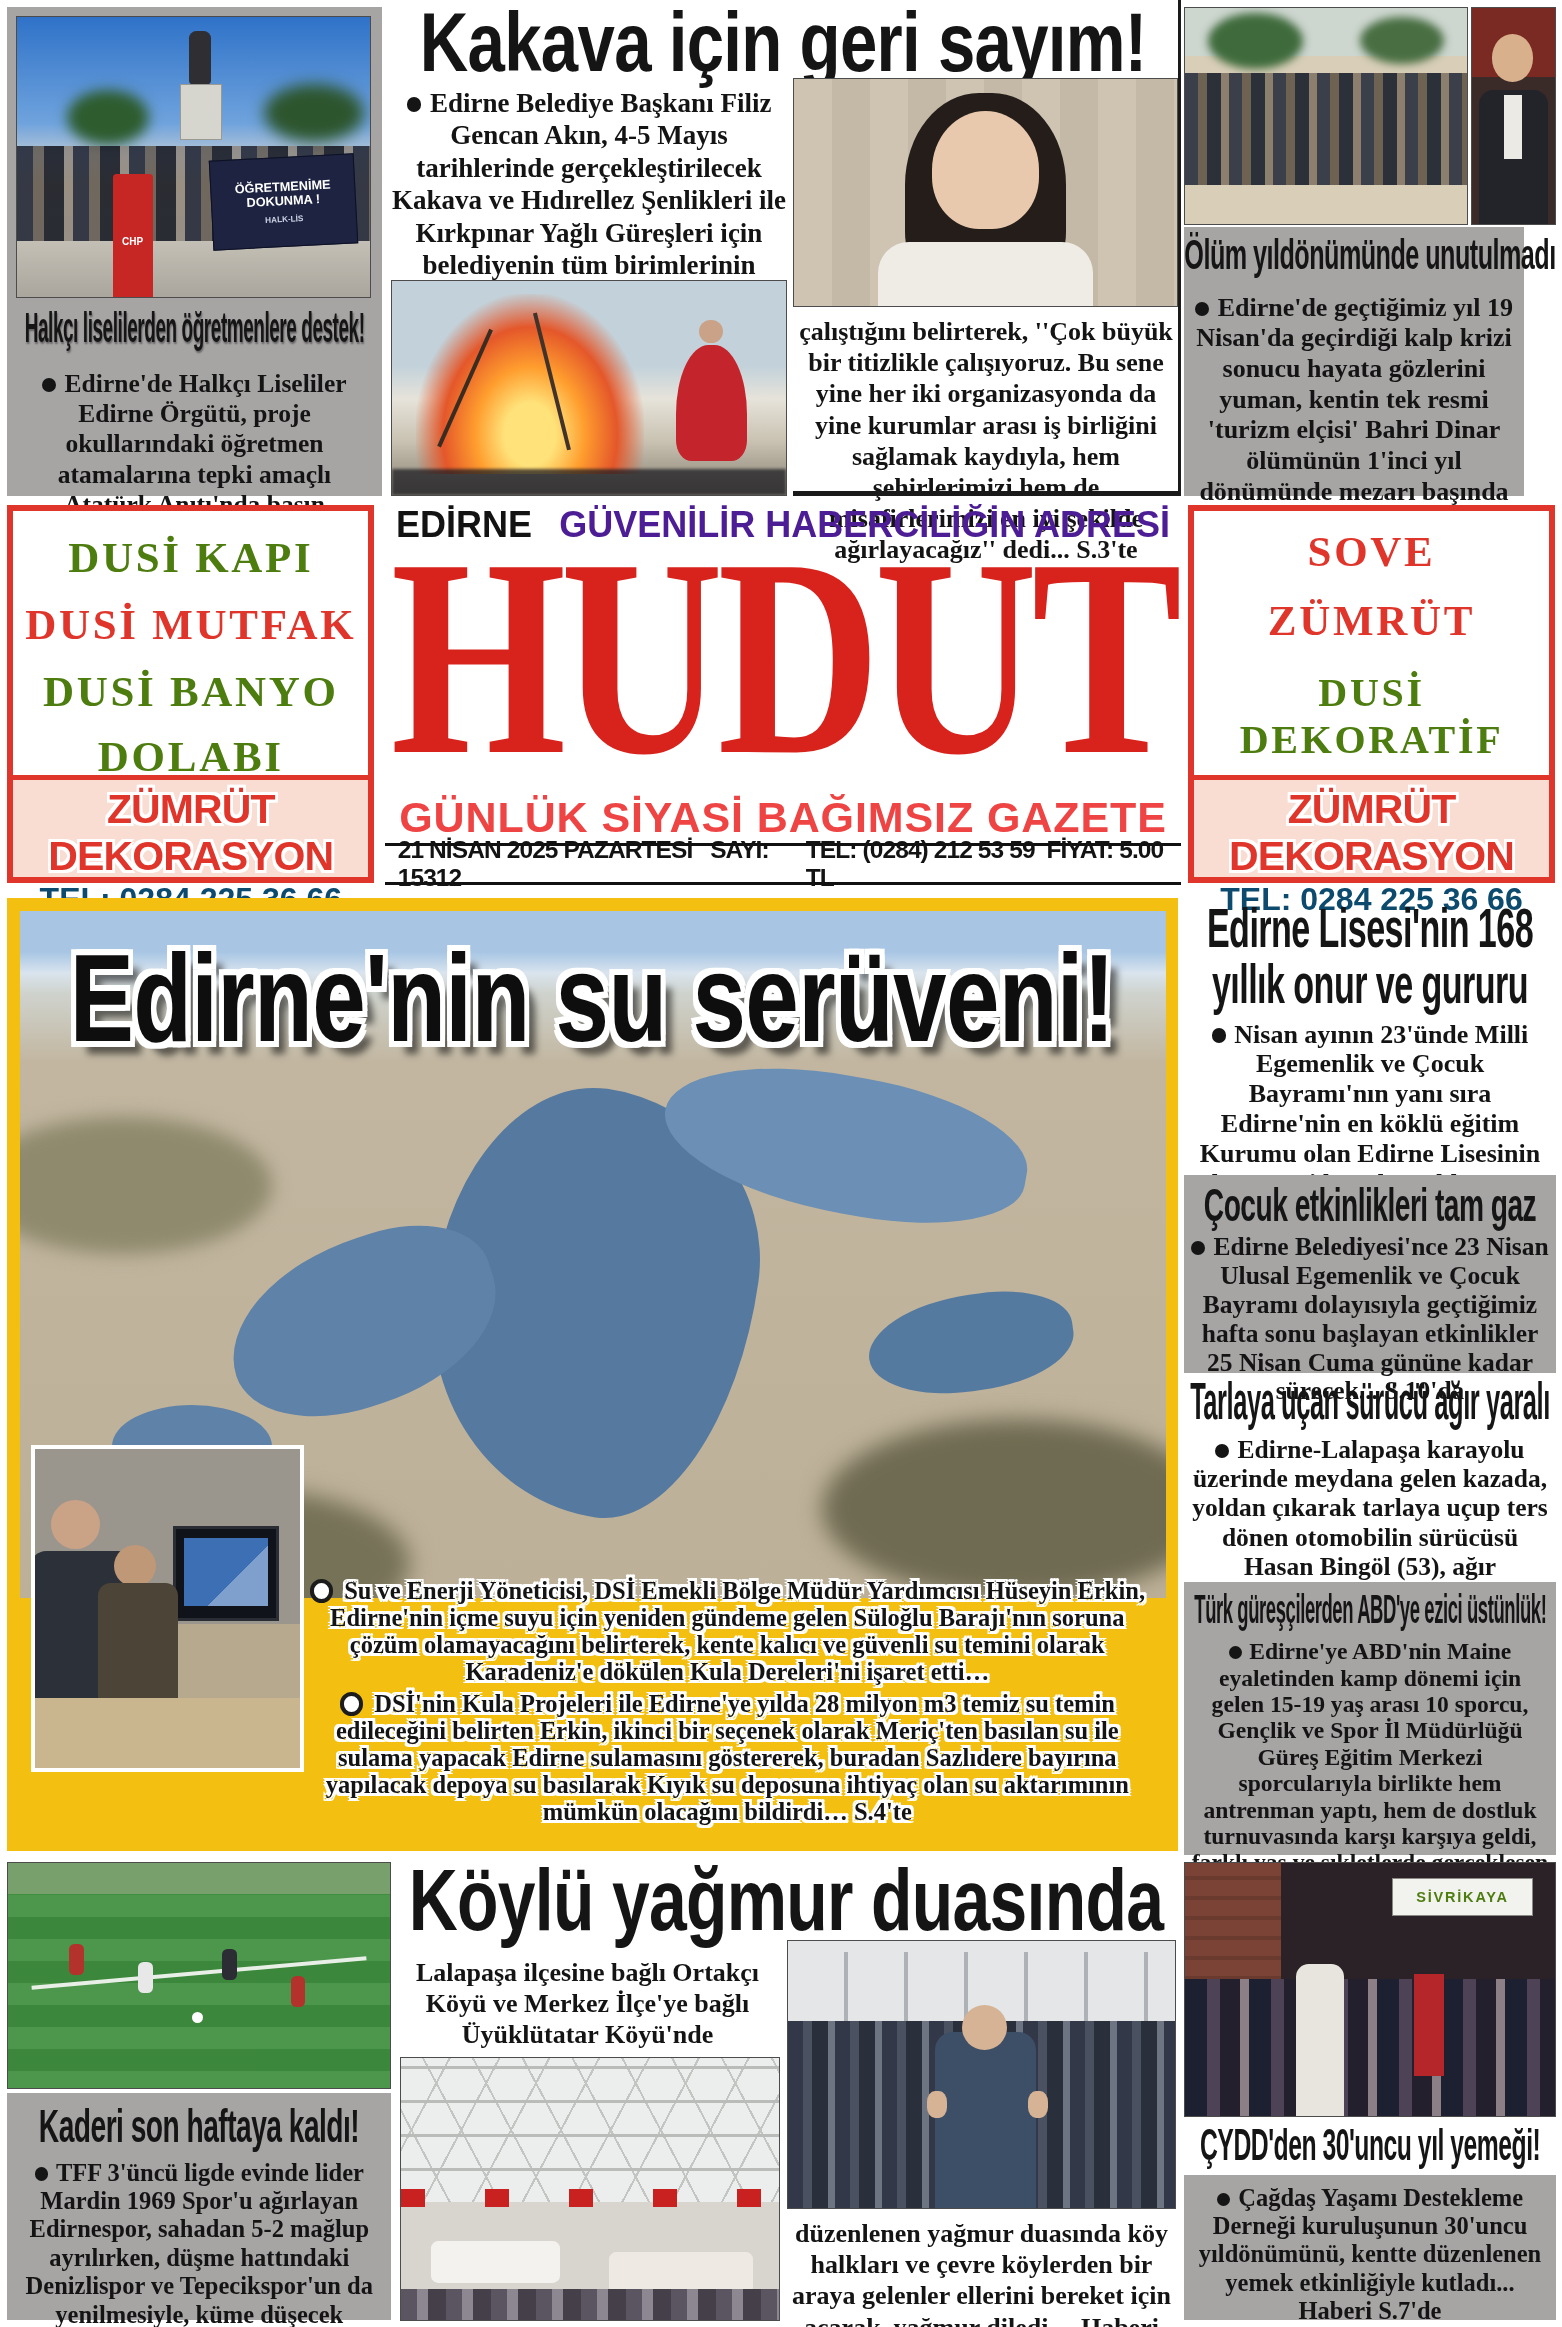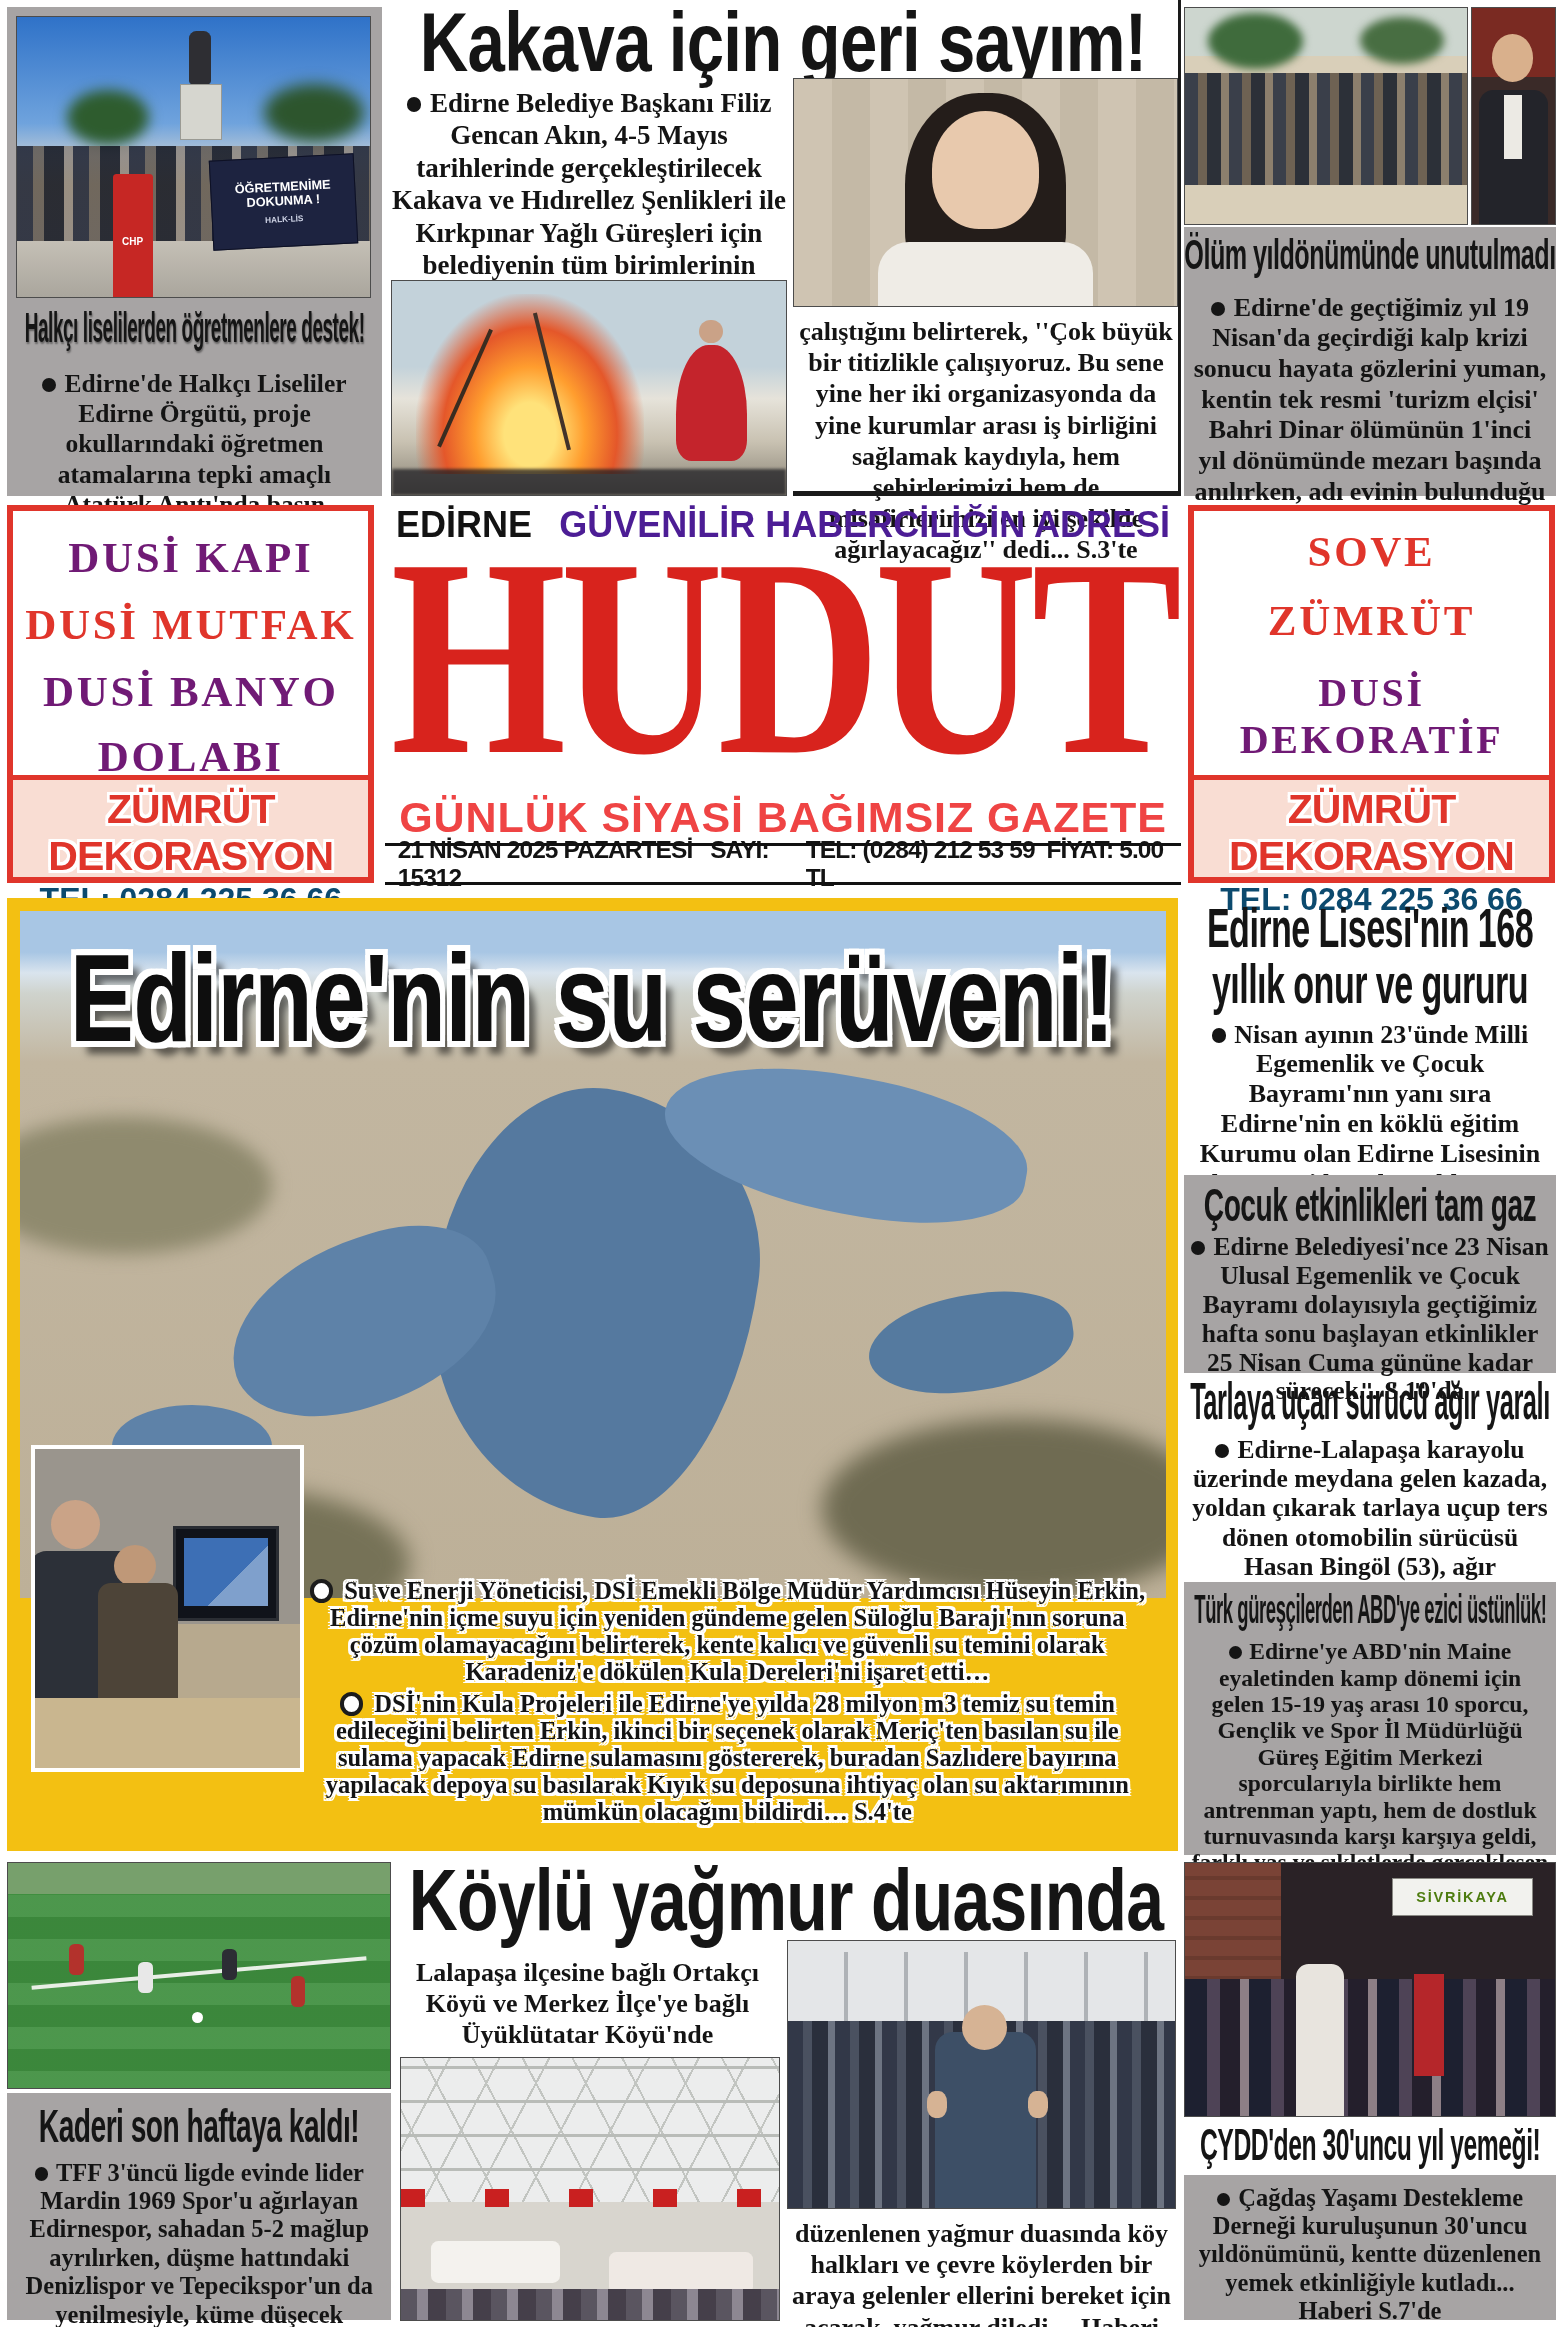--- a/index.html
+++ b/index.html
@@ -19,21 +19,21 @@
             background:#151515; margin-right:.32em; }
   .graybox { background:#a7a4a4; }
   .photo { position:absolute; overflow:hidden; border:1.8px solid #4c4c4c; }
   .ph { position:absolute; }
   .ow { text-shadow:-2.7px -2.7px 0 #fff,2.7px -2.7px 0 #fff,-2.7px 2.7px 0 #fff,2.7px 2.7px 0 #fff,
         -2.7px 0 0 #fff,2.7px 0 0 #fff,0 -2.7px 0 #fff,0 2.7px 0 #fff; }
   .owb { text-shadow:-6.4px -6.4px 0 #fff,6.4px -6.4px 0 #fff,-6.4px 6.4px 0 #fff,6.4px 6.4px 0 #fff,
          -6.4px 0 0 #fff,6.4px 0 0 #fff,0 -6.4px 0 #fff,0 6.4px 0 #fff,14.5px 12.7px 9px rgba(0,0,0,.55); }
   .adbox { position:absolute; border:6.4px solid #e0352b; background:#fff; }
   .adline { font-family:"Liberation Serif","DejaVu Serif",serif; font-weight:bold;
-            text-align:center; font-size:43px; letter-spacing:2.7px; color:#701a75; }
+            text-align:center; font-size:43px; letter-spacing:2.7px; color:#4d7c0f; }
   .adred { color:#e0352b; }
   .adfoot { position:absolute; left:0; right:0; bottom:0; height:102px; background:#f9ddd3;
             border-top:5.5px solid #e0352b; text-align:center; padding-top:5.5px; }
   .brand { font-weight:bold; color:#e0352b; font-size:41px; letter-spacing:-0.9px; }
   .adphone { font-weight:bold; color:#0c4a6e; font-size:32px; margin-top:1.8px; }
   .rule { position:absolute; background:#1a1a1a; }
   .datebar { position:absolute; display:flex; justify-content:space-between; align-items:center;
              border-top:3.6px solid #111; border-bottom:3.6px solid #111; padding:0 12.7px;
              font-weight:bold; font-size:24.5px; color:#131313; letter-spacing:-0.9px; }
   .ring { display:inline-block; width:23.6px; height:23.6px; border-radius:50%;
@@ -91,21 +91,21 @@
   <div class="photo" style="left:1184px;top:7.3px;width:284px;height:218px;background:linear-gradient(180deg,#cdd6cf 0 22%,#d9cfb9 22% 100%)">
     <div class="ph" style="left:8%;top:2%;width:34%;height:26%;background:#3f6b3c;border-radius:50%;filter:blur(4.5px)"></div>
     <div class="ph" style="left:62%;top:4%;width:30%;height:22%;background:#486e42;border-radius:50%;filter:blur(4.5px)"></div>
     <div class="ph" style="left:0;top:30%;width:100%;height:52%;background:repeating-linear-gradient(90deg,#3a3f4a 0 12.7px,#6e6253 12.7px 22px,#2c3038 22px 36px,#8c7f6d 36px 44px)"></div>
   </div>
   <div class="photo" style="left:1471px;top:7.3px;width:85px;height:218px;background:linear-gradient(180deg,#7a2a22 0 32%,#3a2a28 32% 100%)">
     <div class="ph" style="left:24%;top:12%;width:50%;height:22%;background:#d9b08c;border-radius:50%"></div>
     <div class="ph" style="left:8%;top:38%;width:84%;height:62%;background:#23242a;border-radius:14.5px 14.5px 0 0"></div>
     <div class="ph" style="left:38%;top:40%;width:22%;height:30%;background:#eceae4"></div>
   </div>
-  <section class="abs graybox" style="left:1184px;top:227px;width:372px;height:269px;padding-top:7.3px">
+  <section class="abs graybox" style="left:1184px;top:227px;width:340px;height:269px;padding-top:7.3px">
     <div style="position:relative;width:372px;height:53px">
       <h2 class="hl cx nw" style="--sx:.6;font-size:42px">Ölüm yıldönümünde unutulmadı</h2>
     </div>
     <p class="bt" style="margin:5.5px 9px 0;font-size:26px;line-height:1.18"><span class="bullet"></span><span>Edirne'de geçtiğimiz yıl 19 Nisan'da geçirdiği kalp krizi sonucu hayata gözlerini yuman, kentin tek resmi 'turizm elçisi' Bahri Dinar ölümünün 1'inci yıl dönümünde mezarı başında anılırken, adı evinin bulunduğu sokağa verildi...  S.6'da</span></p>
   </section>
 
   <aside class="adbox" style="left:7.3px;top:505px;width:367px;height:378px">
     <div class="adline" style="margin-top:22px">DUSİ KAPI</div>
     <div class="adline adred" style="margin-top:18px">DUSİ MUTFAK</div>
     <div class="adline" style="margin-top:18px">DUSİ BANYO</div>

